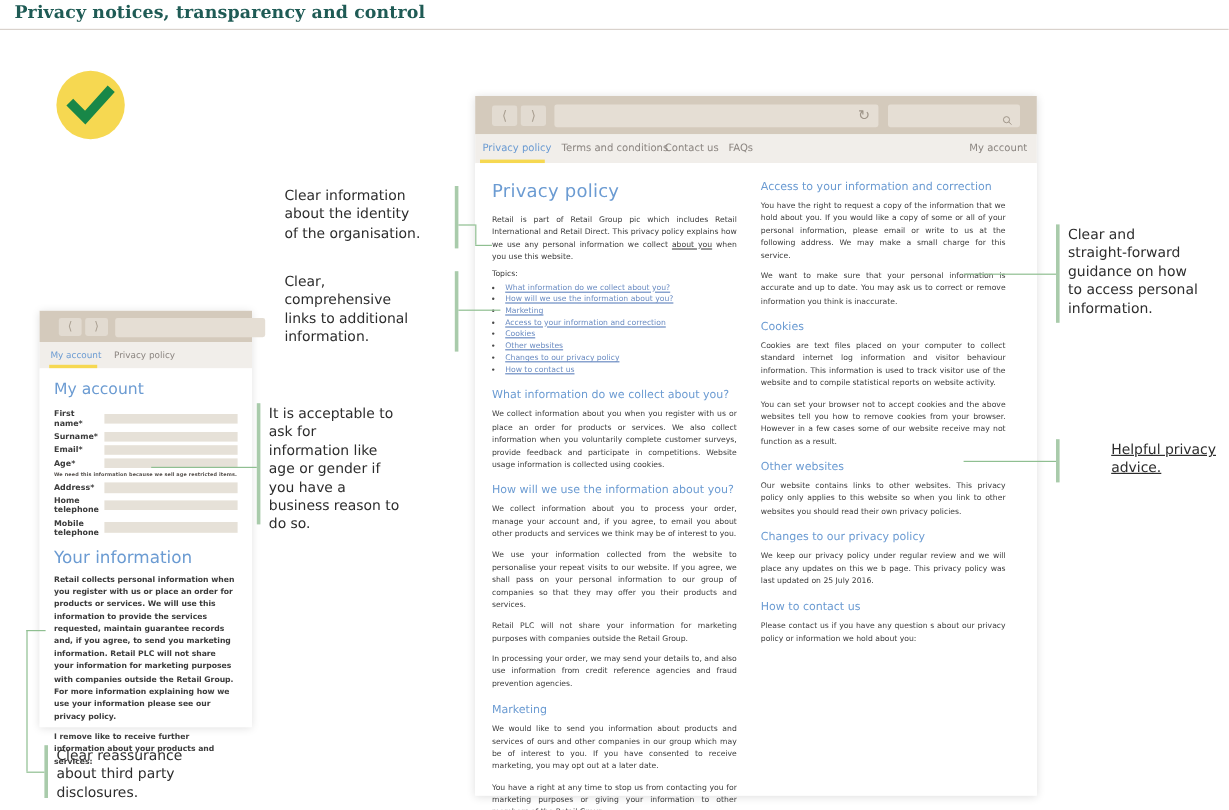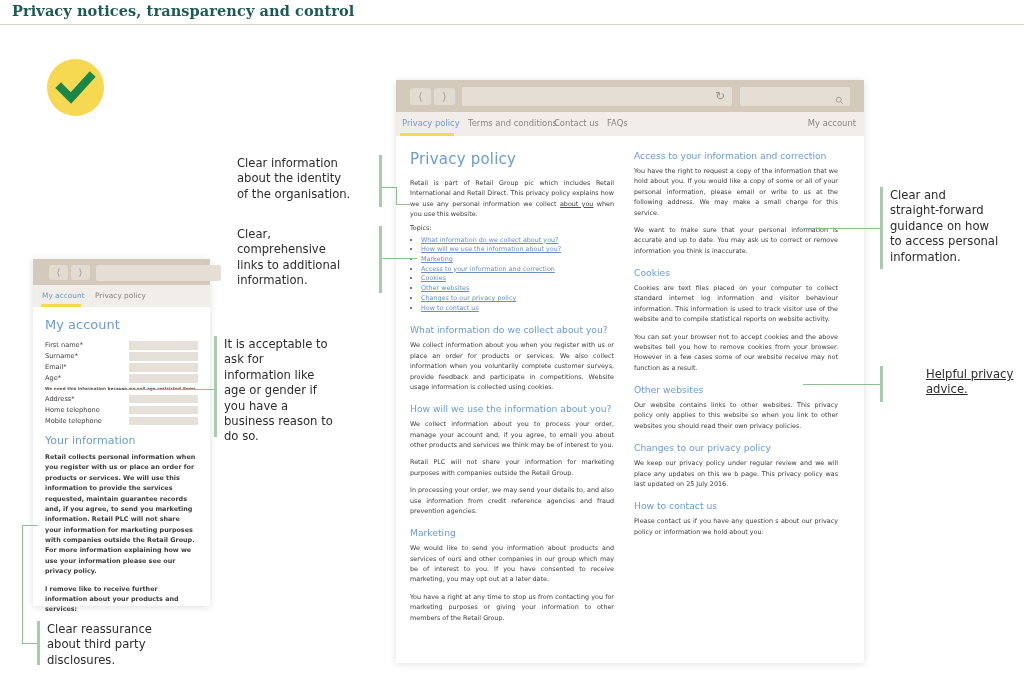--- a/index.html
+++ b/index.html
@@ -242,40 +242,40 @@
     font-size: 13px;
     font-weight: normal;
     color: #6b9bd2;
   }
   .form-row {
     display: flex;
     align-items: center;
     margin-bottom: 2.5px;
   }
   .form-label {
-    width: 84px;
+    width: 42px;
     font-size: 6.6px;
     color: #3b3b3b;
-    font-weight: normal;
+    font-weight: bold;
   }
   .form-input {
     flex: 1;
     height: 8.5px;
     background: #e6e1d8;
   }
   .form-note {
     font-size: 4.1px;
     color: #55504c;
     font-weight: bold;
     margin: 3px 0 4px 0;
     letter-spacing: 0.1px;
   }
   h2.acct-h2 {
     margin: 9px 0 5px 0;
-    font-size: 11px;
+    font-size: 14px;
     font-weight: normal;
     color: #6b9bd2;
   }
   p.acct-p {
     margin: 0 0 7px 0;
     font-size: 6.4px;
     line-height: 1.62;
     color: #3b3b3b;
     font-weight: bold;
   }
@@ -362,20 +362,21 @@
           <li><span>Other websites</span></li>
           <li><span>Changes to our privacy policy</span></li>
           <li><span>How to contact us</span></li>
         </ul>
 
         <h2 class="policy-h2">What information do we collect about you?</h2>
         <p class="policy-p">We collect information about you when you register with us or place an order for products or services. We also collect information when you voluntarily complete customer surveys, provide feedback and participate in competitions. Website usage information is collected using cookies.</p>
 
         <h2 class="policy-h2">How will we use the information about you?</h2>
         <p class="policy-p">We collect information about you to process your order, manage your account and, if you agree, to email you about other products and services we think may be of interest to you.</p>
+        <p class="policy-p">We use your information collected from the website to personalise your repeat visits to our website. If you agree, we shall pass on your personal information to our group of companies so that they may offer you their products and services.</p>
         <p class="policy-p">Retail PLC will not share your information for marketing purposes with companies outside the Retail Group.</p>
         <p class="policy-p">In processing your order, we may send your details to, and also use information from credit reference agencies and fraud prevention agencies.</p>
 
         <h2 class="policy-h2">Marketing</h2>
         <p class="policy-p">We would like to send you information about products and services of ours and other companies in our group which may be of interest to you. If you have consented to receive marketing, you may opt out at a later date.</p>
         <p class="policy-p">You have a right at any time to stop us from contacting you for marketing purposes or giving your information to other members of the Retail Group.</p>
 
       </div>
 
       <div class="policy-col-right">

